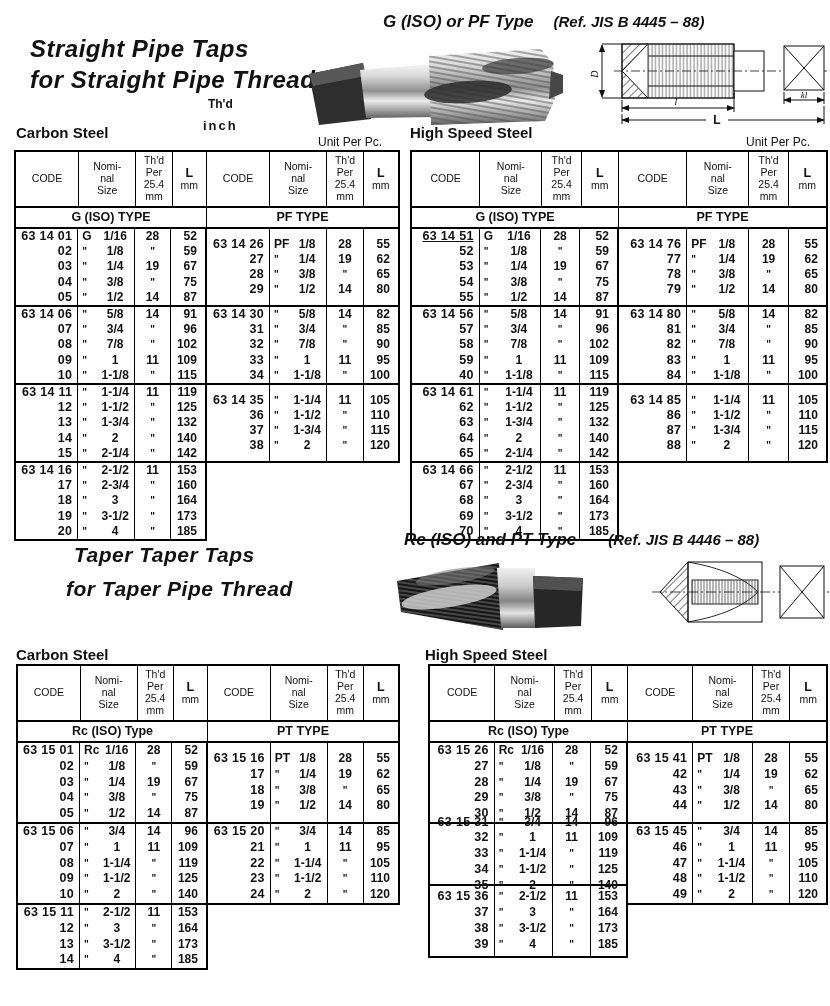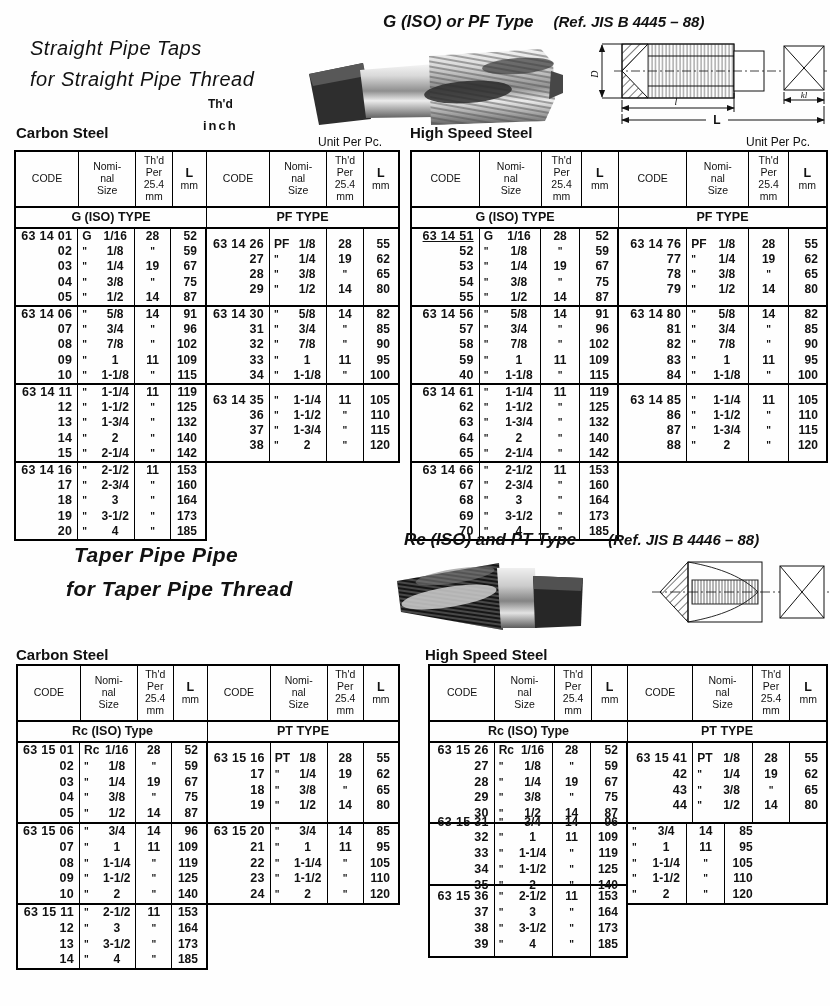--- a/index.html
+++ b/index.html
@@ -2,21 +2,21 @@
 <html><head>
 <meta charset="utf-8">
 <style>
   html,body{margin:0;padding:0;background:#e8e8e8;}
   .page{position:relative;width:830px;height:1006px;background:#fefefe;overflow:hidden;
         font-family:"Liberation Sans",sans-serif;color:#111;}
 
   .abs{position:absolute;}
 
   
-  .big-title{font-style:italic;font-weight:normal;font-size:20px;line-height:31px;letter-spacing:.5px;}
+  .big-title{font-style:italic;font-weight:bold;font-size:24px;line-height:31px;letter-spacing:.5px;}
   .big-title2{font-style:italic;font-weight:bold;font-size:21px;line-height:34px;letter-spacing:.5px;}
   .type-head{display:flex;gap:20px;align-items:baseline;font-style:italic;font-weight:bold;}
   .type-head .th-main{font-size:17px;}
   .type-head .th-ref{font-size:15px;}
 
   .steel-label{font-weight:bold;font-size:15px;}
   .unit-label{font-size:12px;}
   .thd-inch{text-align:center;font-weight:bold;}
   .thd-inch .t1{font-size:12px;}
   .thd-inch .t2{font-size:13px;letter-spacing:2px;margin-top:7px;}
@@ -848,21 +848,21 @@
               <div class="tl len" style="height: 15.2px; line-height: 15.2px;">115</div>
               <div class="tl len" style="height: 15.2px; line-height: 15.2px;">120</div>
             </div>
           </div>
           <div class="tt-space" style="height: 80px;"></div>
         </div>
       </div>
     </div>
 
   <div class="abs big-title2" style="left:74px;top:538px;">
-    <div>Taper Pipe Pipe</div>
+    <div>Taper Taper Taps</div>
     <div style="margin-left:-8px;">for Taper Pipe Thread</div>
   </div>
 
   <div class="abs type-head" style="left:404px;top:530px;">
     <span class="th-main">Rc (ISO) and PT Type</span>
     <span class="th-ref" style="margin-left:12px;">(Ref. JIS B 4446 – 88)</span>
   </div>
 
   <svg class="abs" style="left:393px;top:548px;" width="200" height="95" viewBox="0 0 200 95">
     <defs>
@@ -1387,20 +1387,27 @@
               <div class="tl thd" style="height: 15.8px; line-height: 15.8px;">14</div>
             </div>
             <div class="tt-gcol col3">
               <div class="tl len" style="height: 15.8px; line-height: 15.8px;">55</div>
               <div class="tl len" style="height: 15.8px; line-height: 15.8px;">62</div>
               <div class="tl len" style="height: 15.8px; line-height: 15.8px;">65</div>
               <div class="tl len" style="height: 15.8px; line-height: 15.8px;">80</div>
             </div>
           </div>
           <div class="tt-group" style="height: 83px;">
+            <div class="tt-gcol col0">
+              <div class="tl code" style="height: 15.8px; line-height: 15.8px;">63 15 45</div>
+              <div class="tl code" style="height: 15.8px; line-height: 15.8px;">46</div>
+              <div class="tl code" style="height: 15.8px; line-height: 15.8px;">47</div>
+              <div class="tl code" style="height: 15.8px; line-height: 15.8px;">48</div>
+              <div class="tl code" style="height: 15.8px; line-height: 15.8px;">49</div>
+            </div>
             <div class="tt-gcol col1">
               <div class="tl size" style="height: 15.8px; line-height: 15.8px;">
                 <span class="pfx ditto">"</span>
                 <span class="val">3/4</span>
               </div>
               <div class="tl size" style="height: 15.8px; line-height: 15.8px;">
                 <span class="pfx ditto">"</span>
                 <span class="val">1</span>
               </div>
               <div class="tl size" style="height: 15.8px; line-height: 15.8px;">

